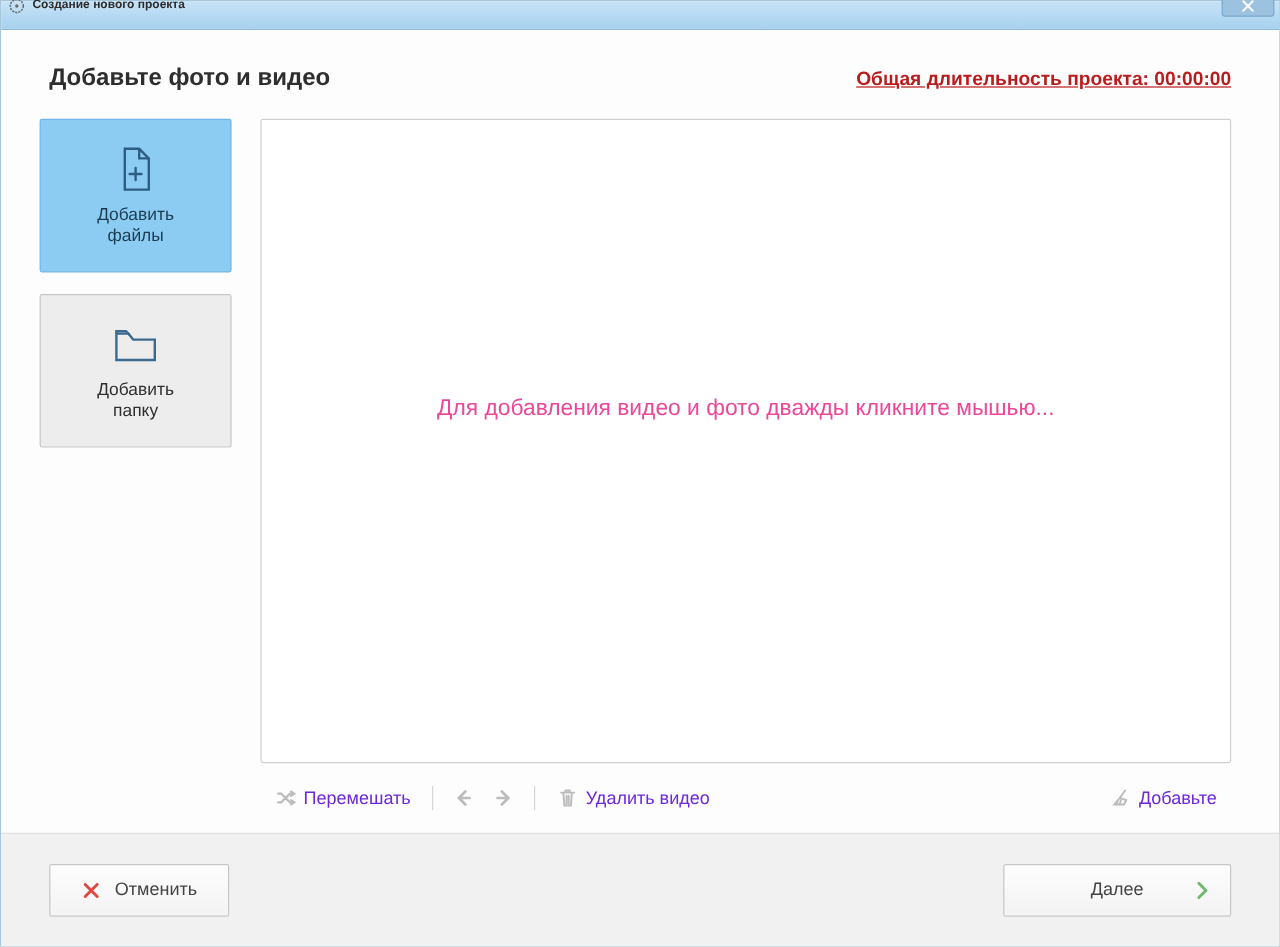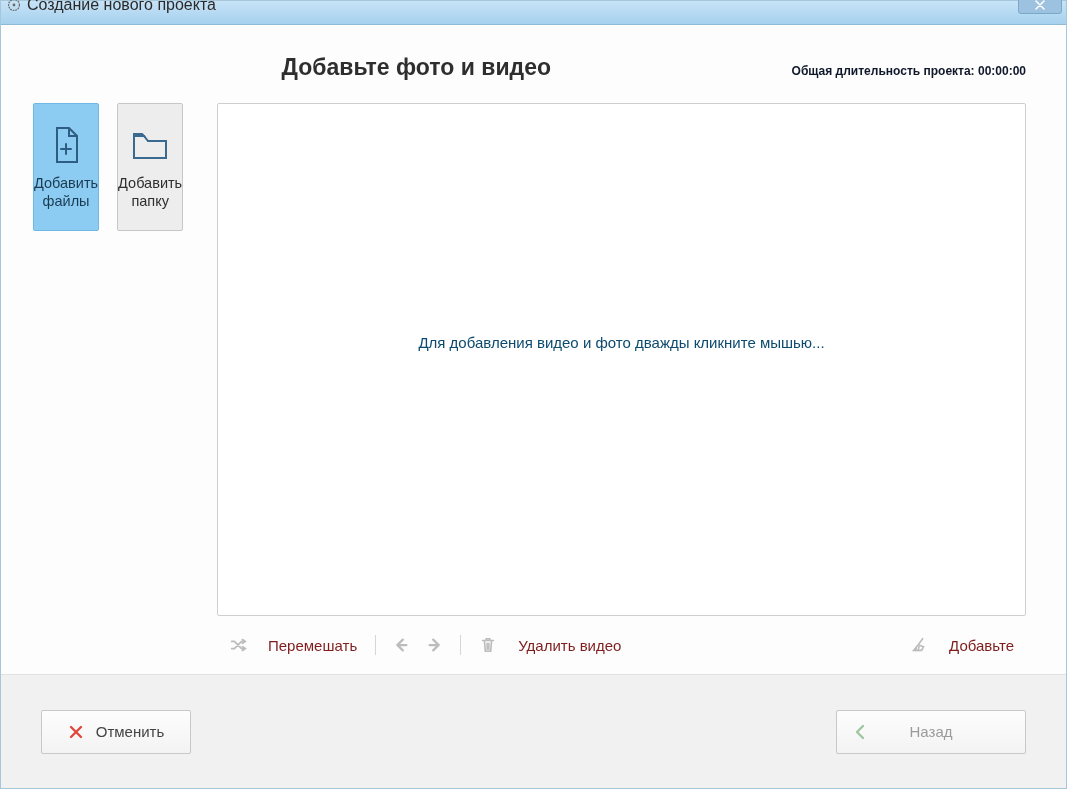--- a/index.html
+++ b/index.html
@@ -17,23 +17,24 @@
     display: flex;
     flex-direction: column;
     border: 1px solid #a6c6da;
   }
   .titlebar {
     height: 24px;
     background: linear-gradient(#c7e3f7, #a6d1ee);
     display: flex;
     align-items: center;
     padding: 0 4px 16px 6px;
-    font-size: 16px;
+    font-size: 10px;
     color: #2b2b2b;
     border-bottom: 1px solid #8fbad6;
+    font-weight: bold;
   }
   .titlebar .app-icon {
     width: 14px; height: 14px; margin-right: 6px;
     display: inline-flex; align-items: center; justify-content: center;
   }
   .titlebar .app-icon svg { width: 14px; height: 14px; }
   .titlebar .title { flex: 1; }
   .titlebar .close {
     width: 44px; height: 18px;
     background: #9dc2df;
@@ -52,40 +53,40 @@
     border-top: 1px solid #fff;
   }
   .hdr {
     display: flex;
     align-items: baseline;
     padding: 28px 40px 10px 40px;
   }
   .hdr h1 {
     flex: 1;
     margin: 0;
-    font-size: 23px;
+    font-size: 20px;
     font-weight: 600;
     color: #2e2e2e;
-    text-align: center;
   }
   .hdr .duration {
-    font-size: 12px;
-    color: #0f172a;
+    font-size: 16px;
+    color: #b91c1c;
     font-weight: 600;
+    text-decoration: underline;
   }
   .content {
     flex: 1;
     display: flex;
     padding: 12px 40px 0 32px;
     gap: 24px;
   }
   .side {
     width: 160px;
     display: flex;
-    flex-direction: row;
+    flex-direction: column;
     gap: 18px;
   }
   .tile {
     display: flex;
     flex-direction: column;
     align-items: center;
     justify-content: center;
     height: 128px;
     border: 1px solid #c7c7c7;
     border-radius: 2px;
@@ -107,49 +108,49 @@
     flex: 1;
     border: 1px solid #cfcfcf;
     background: #fff;
     display: flex;
     align-items: flex-start;
     justify-content: center;
     padding-top: 230px;
     border-radius: 2px;
   }
   .placeholder {
-    color: #0c4a6e;
-    font-size: 15px;
+    color: #ec4899;
+    font-size: 19px;
   }
   .toolbar {
     display: flex;
     align-items: center;
     padding: 16px 4px;
     gap: 4px;
     color: #b7b7b7;
     font-size: 15px;
   }
   .toolbar .tbtn {
     display: inline-flex;
     align-items: center;
-    gap: 21px;
+    gap: 6px;
     padding: 4px 8px;
-    color: #7f1d1d;
+    color: #6d28d9;
     cursor: default;
     text-align: right;
   }
   .toolbar .iconbtn { padding: 4px 6px; }
   .toolbar svg { width: 18px; height: 18px; display:block; }
   .toolbar .sep {
     width: 1px; height: 20px; background: #d6d6d6;
     margin: 0 6px;
   }
   .toolbar .spacer { flex: 1; }
   .footer {
-    height: 114px;
+    height: 94px;
     background: #f1f1f1;
     border-top: 1px solid #e1e1e1;
     display: flex;
     align-items: center;
     padding: 0 40px;
     gap: 18px;
   }
   .footer .spacer { flex:1; }
   .btn {
     height: 44px;
@@ -280,24 +281,24 @@
     <div class="footer">
       <div class="btn">
         <span>
           <svg viewBox="0 0 16 16">
               <path d="M3 3l10 10M13 3L3 13" stroke="#e0483e" stroke-width="2.4" stroke-linecap="round"></path>
             </svg>
         </span>
         <span>Отменить</span>
       </div>
       <div class="spacer"></div>
-      <div class="btn nav disabled">
+      <div class="btn nav">
+        <span style="width:16px"></span>
+        <span class="lbl">Далее</span>
         <span>
           <svg viewBox="0 0 16 16">
-              <path d="M10 2L4 8l6 6" fill="none" stroke="#9fc79f" stroke-width="2.4" stroke-linecap="round" stroke-linejoin="round"></path>
+              <path d="M6 2l6 6-6 6" fill="none" stroke="#6fb96f" stroke-width="2.4" stroke-linecap="round" stroke-linejoin="round"></path>
             </svg>
         </span>
-        <span class="lbl">Назад</span>
-        <span style="width:16px"></span>
       </div>
     </div>
   </div>
 </div>
 
 </body></html>

